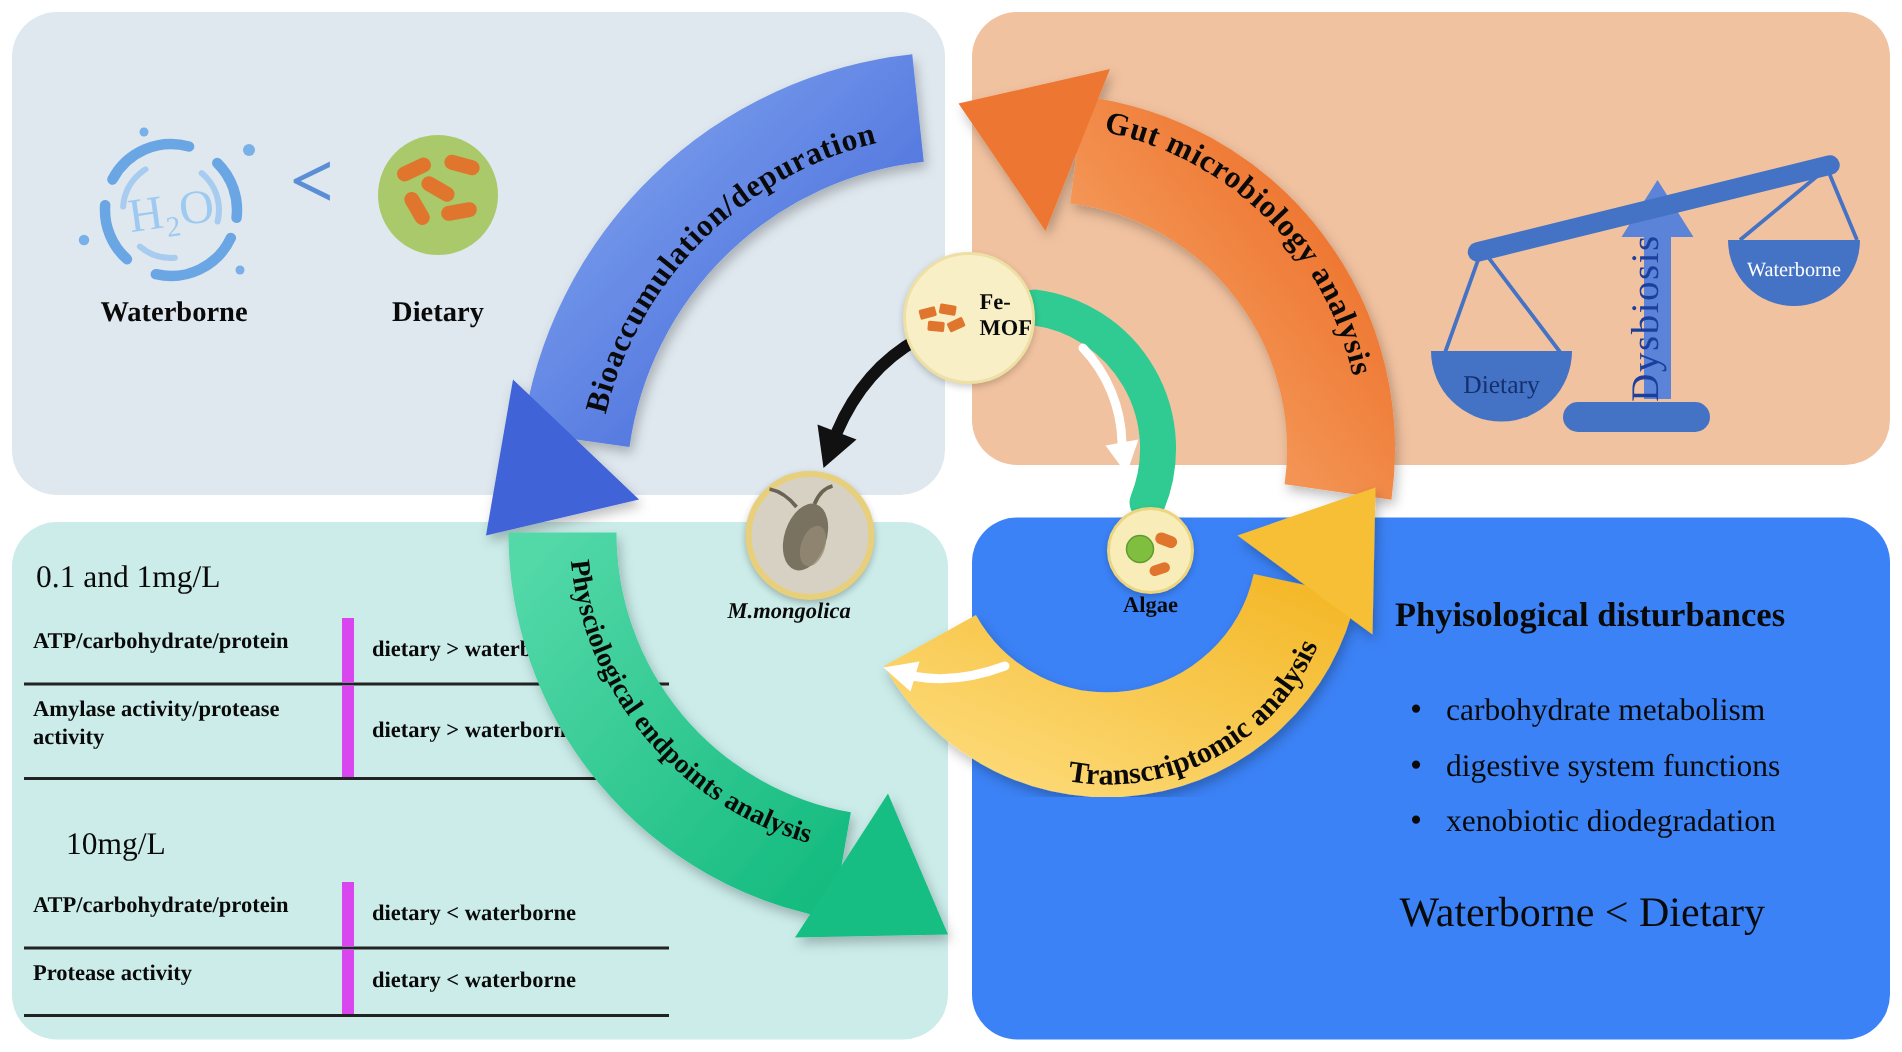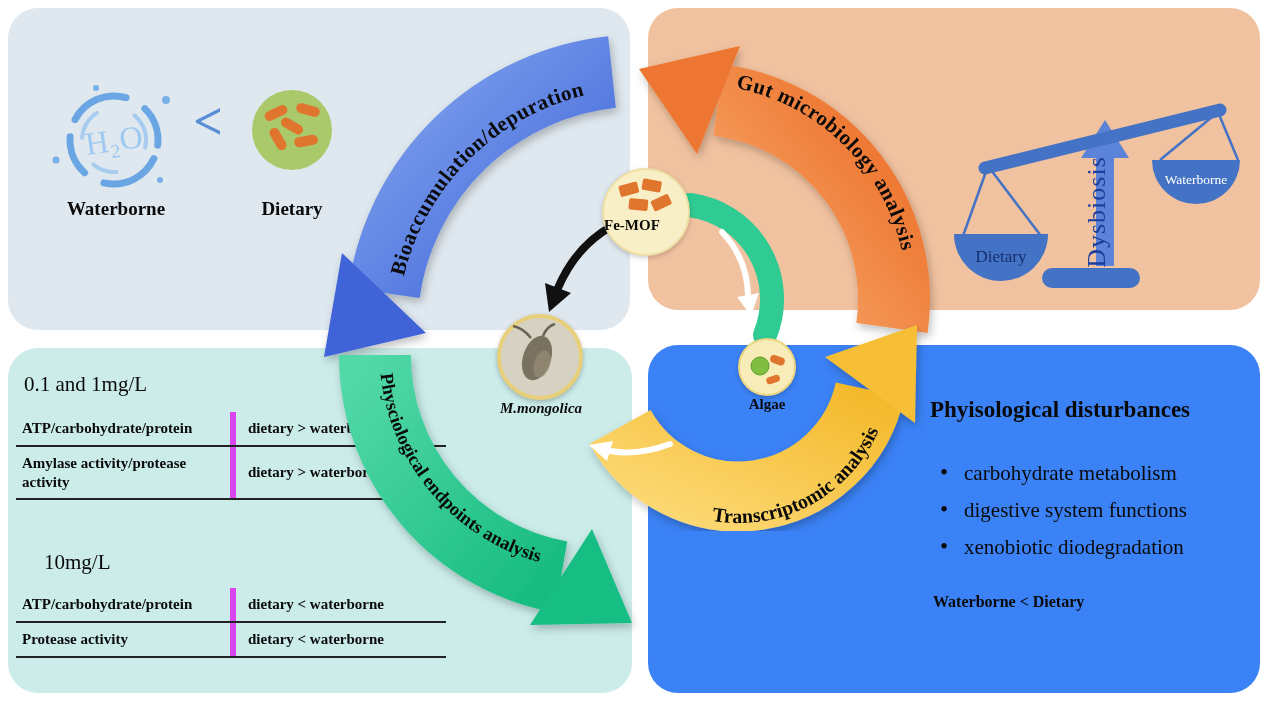--- a/index.html
+++ b/index.html
@@ -30,38 +30,38 @@
   .scale-svg{position:absolute;left:290px;top:66px;width:322px;height:232px}
 
   
   .dose-heading{position:absolute;font-size:21px;font-weight:normal}
   .dose-heading.low{left:16px;top:24px}
   .dose-heading.high{left:36px;top:202px}
   .tbl{position:absolute;left:8px;width:430px;font-weight:bold;font-size:15px;line-height:1.25}
   .tbl.tbl1{top:64px}
   .tbl.tbl2{top:240px}
   .trow{display:flex;border-bottom:2px solid #222}
-  .trow .c1{width:220px;border-right:6px solid #d946ef;padding:7px 6px 7px 6px}
+  .trow .c1{width:220px;border-right:8px solid #d946ef;padding:7px 6px 17px 6px}
   .trow .c2{width:210px;padding:7px 4px 7px 12px;display:flex;align-items:center}
 
   
   .dist-heading{position:absolute;left:282px;top:52px;font-size:23px;font-weight:bold}
   .dist-list{position:absolute;left:290px;top:116px;list-style:none}
   .dist-list li{position:relative;font-size:21px;margin-bottom:12px;padding-left:26px}
   .dist-list li::before{content:"\2022";position:absolute;left:2px;top:-1px;font-size:23px}
-  .conclusion{position:absolute;left:285px;top:248px;font-size:16px;font-weight:bold}
+  .conclusion{position:absolute;left:285px;top:248px;font-size:28px;font-weight:normal}
 
   
   .femof{position:absolute;left:602px;top:168px;width:88px;height:88px;border-radius:50%;
-    background:#f9efc6;border:2px solid #eedfa4;z-index:6;display:flex;flex-direction:column;
-    box-shadow:0 2px 5px rgba(0,0,0,.2)}
+    background:#f9efc6;border:2px solid #eedfa4;z-index:6;display:flex;
+    align-items:center;box-shadow:0 2px 5px rgba(0,0,0,.2)}
   .femof-label{font-size:15px;font-weight:bold;margin-top:-3px}
   .daphnia{position:absolute;left:497px;top:314px;width:86px;height:86px;border-radius:50%;
     background:#d6d1c2;border:4px solid #e8cf7c;z-index:6;box-shadow:0 2px 5px rgba(0,0,0,.25)}
-  .daphnia-label{position:absolute;left:485px;top:400px;width:112px;text-align:center;
+  .daphnia-label{position:absolute;left:485px;top:400px;width:112px;
     font-size:15px;font-weight:bold;font-style:italic;z-index:7}
   .algae{position:absolute;left:738px;top:338px;width:58px;height:58px;border-radius:50%;
     background:#f8ecb8;border:2px solid #ecd580;z-index:6;box-shadow:0 2px 4px rgba(0,0,0,.2)}
   .algae-label{position:absolute;left:736px;top:396px;width:62px;text-align:center;
     font-size:15px;font-weight:bold;z-index:7}
 </style>
 </head>
 <body>
 
 <div class="canvas">

